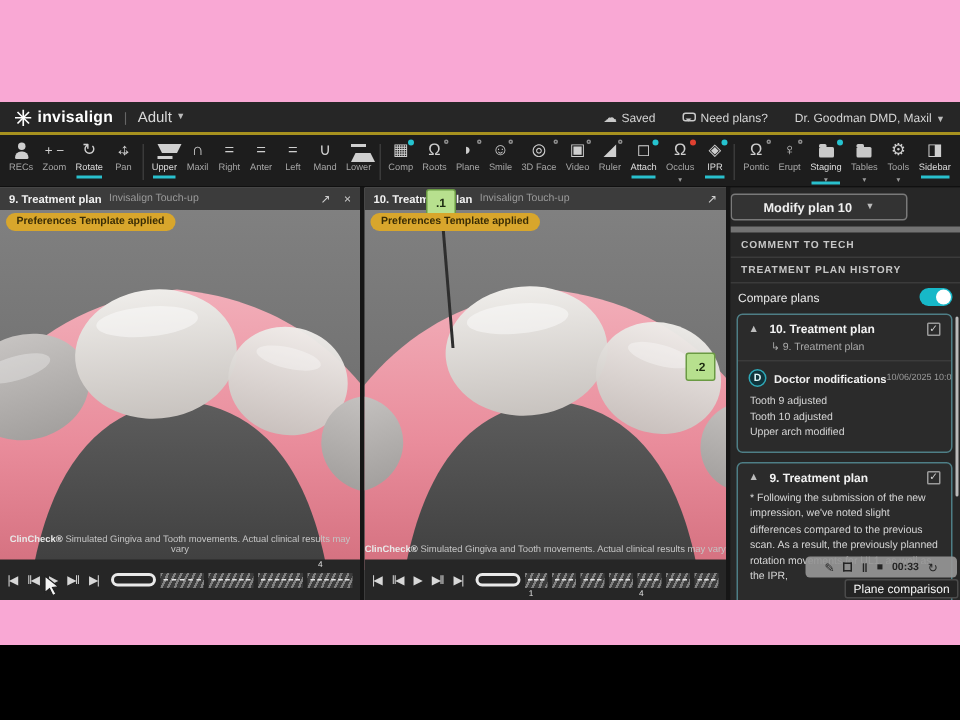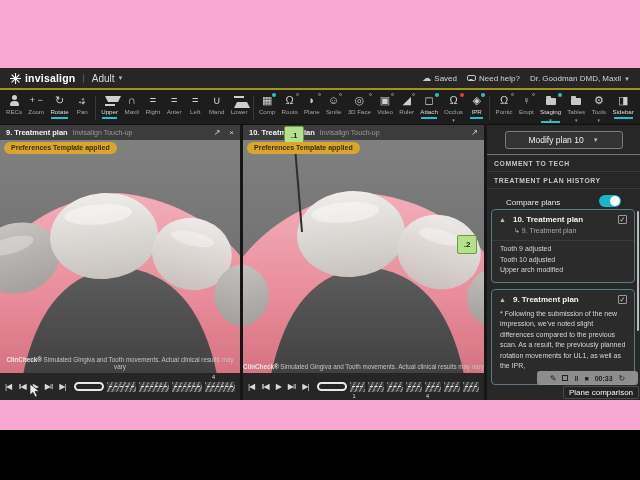--- a/index.html
+++ b/index.html
@@ -9,21 +9,21 @@
   
   #app{position:absolute;top:68px;left:0;width:640px;height:332px;background:#232323;}
 
   
   #topbar{position:absolute;top:0;left:0;right:0;height:20px;background:#262626;display:flex;align-items:center;padding:0 10px;color:#e3e3e3;}
   .logo-star{width:11px;height:11px;margin-right:4px;}
   .logo-text{font-size:10.5px;font-weight:bold;letter-spacing:.2px;color:#fff;}
   .tb-sep{color:#666;margin:0 7px;font-size:9px;}
   .tb-small{font-size:10px;color:#d9d9d9;}
   .chev{font-size:6px;color:#bbb;margin-left:3px;}
-  #topbar-right{margin-left:auto;display:flex;align-items:center;gap:10px;font-size:8px;color:#d5d5d5;}
+  #topbar-right{margin-left:auto;display:flex;align-items:center;gap:18px;font-size:8px;color:#d5d5d5;}
   .cloud{font-size:9px;margin-right:3px;color:#c9c9c9;}
   .bubble{display:inline-block;width:9px;height:6px;border:1px solid #c9c9c9;border-radius:2px;margin-right:3px;position:relative;top:0px;}
   .bubble::after{content:"";position:absolute;left:1px;bottom:-3px;border:2px solid transparent;border-top-color:#c9c9c9;}
 
   #yellow-line{position:absolute;top:20px;left:0;right:0;height:2px;background:#a7911f;}
 
   
   #toolbar{position:absolute;top:22px;left:0;right:0;height:35px;background:#1d1d1d;display:flex;align-items:flex-start;justify-content:space-between;padding:4px 5px 0 5px;border-bottom:1px solid #101010;}
   .titem{position:relative;display:flex;flex-direction:column;align-items:center;min-width:17px;padding:0 1px;cursor:pointer;}
   .ticon{height:13px;line-height:13px;font-size:11px;color:#cfcfcf;}
@@ -75,24 +75,24 @@
   .pb-btn{font-size:8px;color:#d8d8d8;cursor:pointer;letter-spacing:-1px;white-space:nowrap;}
   .timeline{position:relative;flex:1;display:flex;align-items:center;margin-left:8px;gap:3px;height:100%;}
   .stage-pill{width:30px;height:9px;border:2px solid #e9e9e9;border-radius:6px;flex:none;cursor:pointer;}
   .seg{height:10px;flex:1;cursor:pointer;position:relative;background:repeating-linear-gradient(115deg,#818181 0 1.5px,#3c3c3c 1.5px 4px);}
   .seg::after{content:"";position:absolute;left:2px;right:2px;top:4px;border-top:1.5px dashed #e6e6e6;}
   .stage-num{position:absolute;font-size:5.5px;color:#e0e0e0;z-index:6;}
   .marker{position:absolute;width:20px;height:19px;background:#b7e08e;border:1.5px solid #6a9a43;border-radius:2px;color:#1e2c12;font-size:8px;font-weight:bold;display:flex;align-items:center;justify-content:center;}
 
   
   #panel{position:relative;flex:1;background:#272727;height:275px;overflow:hidden;}
-  #modify-row{height:30px;border-bottom:1px solid #737373;display:flex;align-items:center;justify-content:center;}
+  #modify-row{height:30px;border-bottom:4px solid #737373;display:flex;align-items:center;font-weight:bold;}
   #modify-btn{min-width:118px;height:18px;border:1px solid #7a7a7a;border-radius:3px;background:#333;color:#f0f0f0;font-size:8.5px;display:flex;align-items:center;justify-content:center;gap:6px;cursor:pointer;}
   .sect{height:17px;display:flex;align-items:center;padding:0 7px;border-bottom:1px solid #3b3b3b;font-size:6.8px;font-weight:bold;letter-spacing:.6px;color:#c7c7c7;}
-  #compare-row{height:18px;display:flex;align-items:flex-end;padding:0 19px;}
+  #compare-row{height:18px;display:flex;align-items:center;padding:0 5px;}
   #compare-label{font-size:8px;color:#e8e8e8;}
   #compare-toggle{margin-left:auto;width:22px;height:12px;border-radius:6px;background:#17b8c8;position:relative;cursor:pointer;}
   #compare-toggle::after{content:"";position:absolute;top:1px;right:1px;width:10px;height:10px;border-radius:50%;background:#fff;}
   .plan-card{margin:2px 5px 6px 4px;border:1px solid #4e7e86;border-radius:4px;background:#2b2b2b;overflow:hidden;}
   .pc-head{display:flex;align-items:center;padding:5px 7px 2px 7px;}
   .pc-chev{font-size:7px;color:#bdbdbd;margin-right:7px;cursor:pointer;}
   .pc-title{font-size:8px;font-weight:bold;color:#f2f2f2;}
   .pc-check{margin-left:auto;width:9px;height:9px;border:1px solid #9a9a9a;border-radius:1px;color:#cfcfcf;font-size:7px;line-height:8px;text-align:center;cursor:pointer;}
   .pc-based{padding:1px 7px 5px 22px;font-size:7px;color:#a9a9a9;border-bottom:1px solid #3b3b3b;}
   .pc-author-row{display:flex;align-items:center;padding:5px 7px 2px 7px;}
@@ -125,21 +125,21 @@
             <line x1="1.8" y1="1.8" x2="10.2" y2="10.2"></line>
             <line x1="10.2" y1="1.8" x2="1.8" y2="10.2"></line>
           </g>
         </svg>
       <span class="logo-text">invisalign</span>
       <span class="tb-sep">|</span>
       <span class="tb-small">Adult</span>
       <span class="chev">▼</span>
       <div id="topbar-right">
         <span><span class="cloud">☁</span><span>Saved</span></span>
-        <span><span class="bubble"></span><span>Need help?</span></span>
+        <span><span class="bubble"></span><span>Need plans?</span></span>
         <span><span>Dr. Goodman DMD, Maxil</span><span class="chev">▼</span></span>
       </div>
     </div>
     <div id="yellow-line"></div>
 
     <div id="toolbar">
       <div class="titem">
           <span class="ticon person-ic"></span>
           <span class="tlabel">RECs</span>
         </div>
@@ -446,20 +446,25 @@
           <div id="compare-toggle"></div>
         </div>
 
         <div class="plan-card">
           <div class="pc-head">
             <span class="pc-chev">▲</span>
             <span class="pc-title">10. Treatment plan</span>
             <span class="pc-check">✓</span>
           </div>
           <div class="pc-based">↳ 9. Treatment plan</div>
+          <div class="pc-author-row">
+            <span class="avatar">D</span>
+            <span class="pc-author">Doctor modifications</span>
+            <span class="pc-time">10/06/2025 10:07 AM</span>
+          </div>
           <div class="pc-body">
             <div>Tooth 9 adjusted</div>
             <div>Tooth 10 adjusted</div>
             <div>Upper arch modified</div>
           </div>
         </div>
 
         <div class="plan-card" style="height:96px;">
           <div class="pc-head">
             <span class="pc-chev">▲</span>

